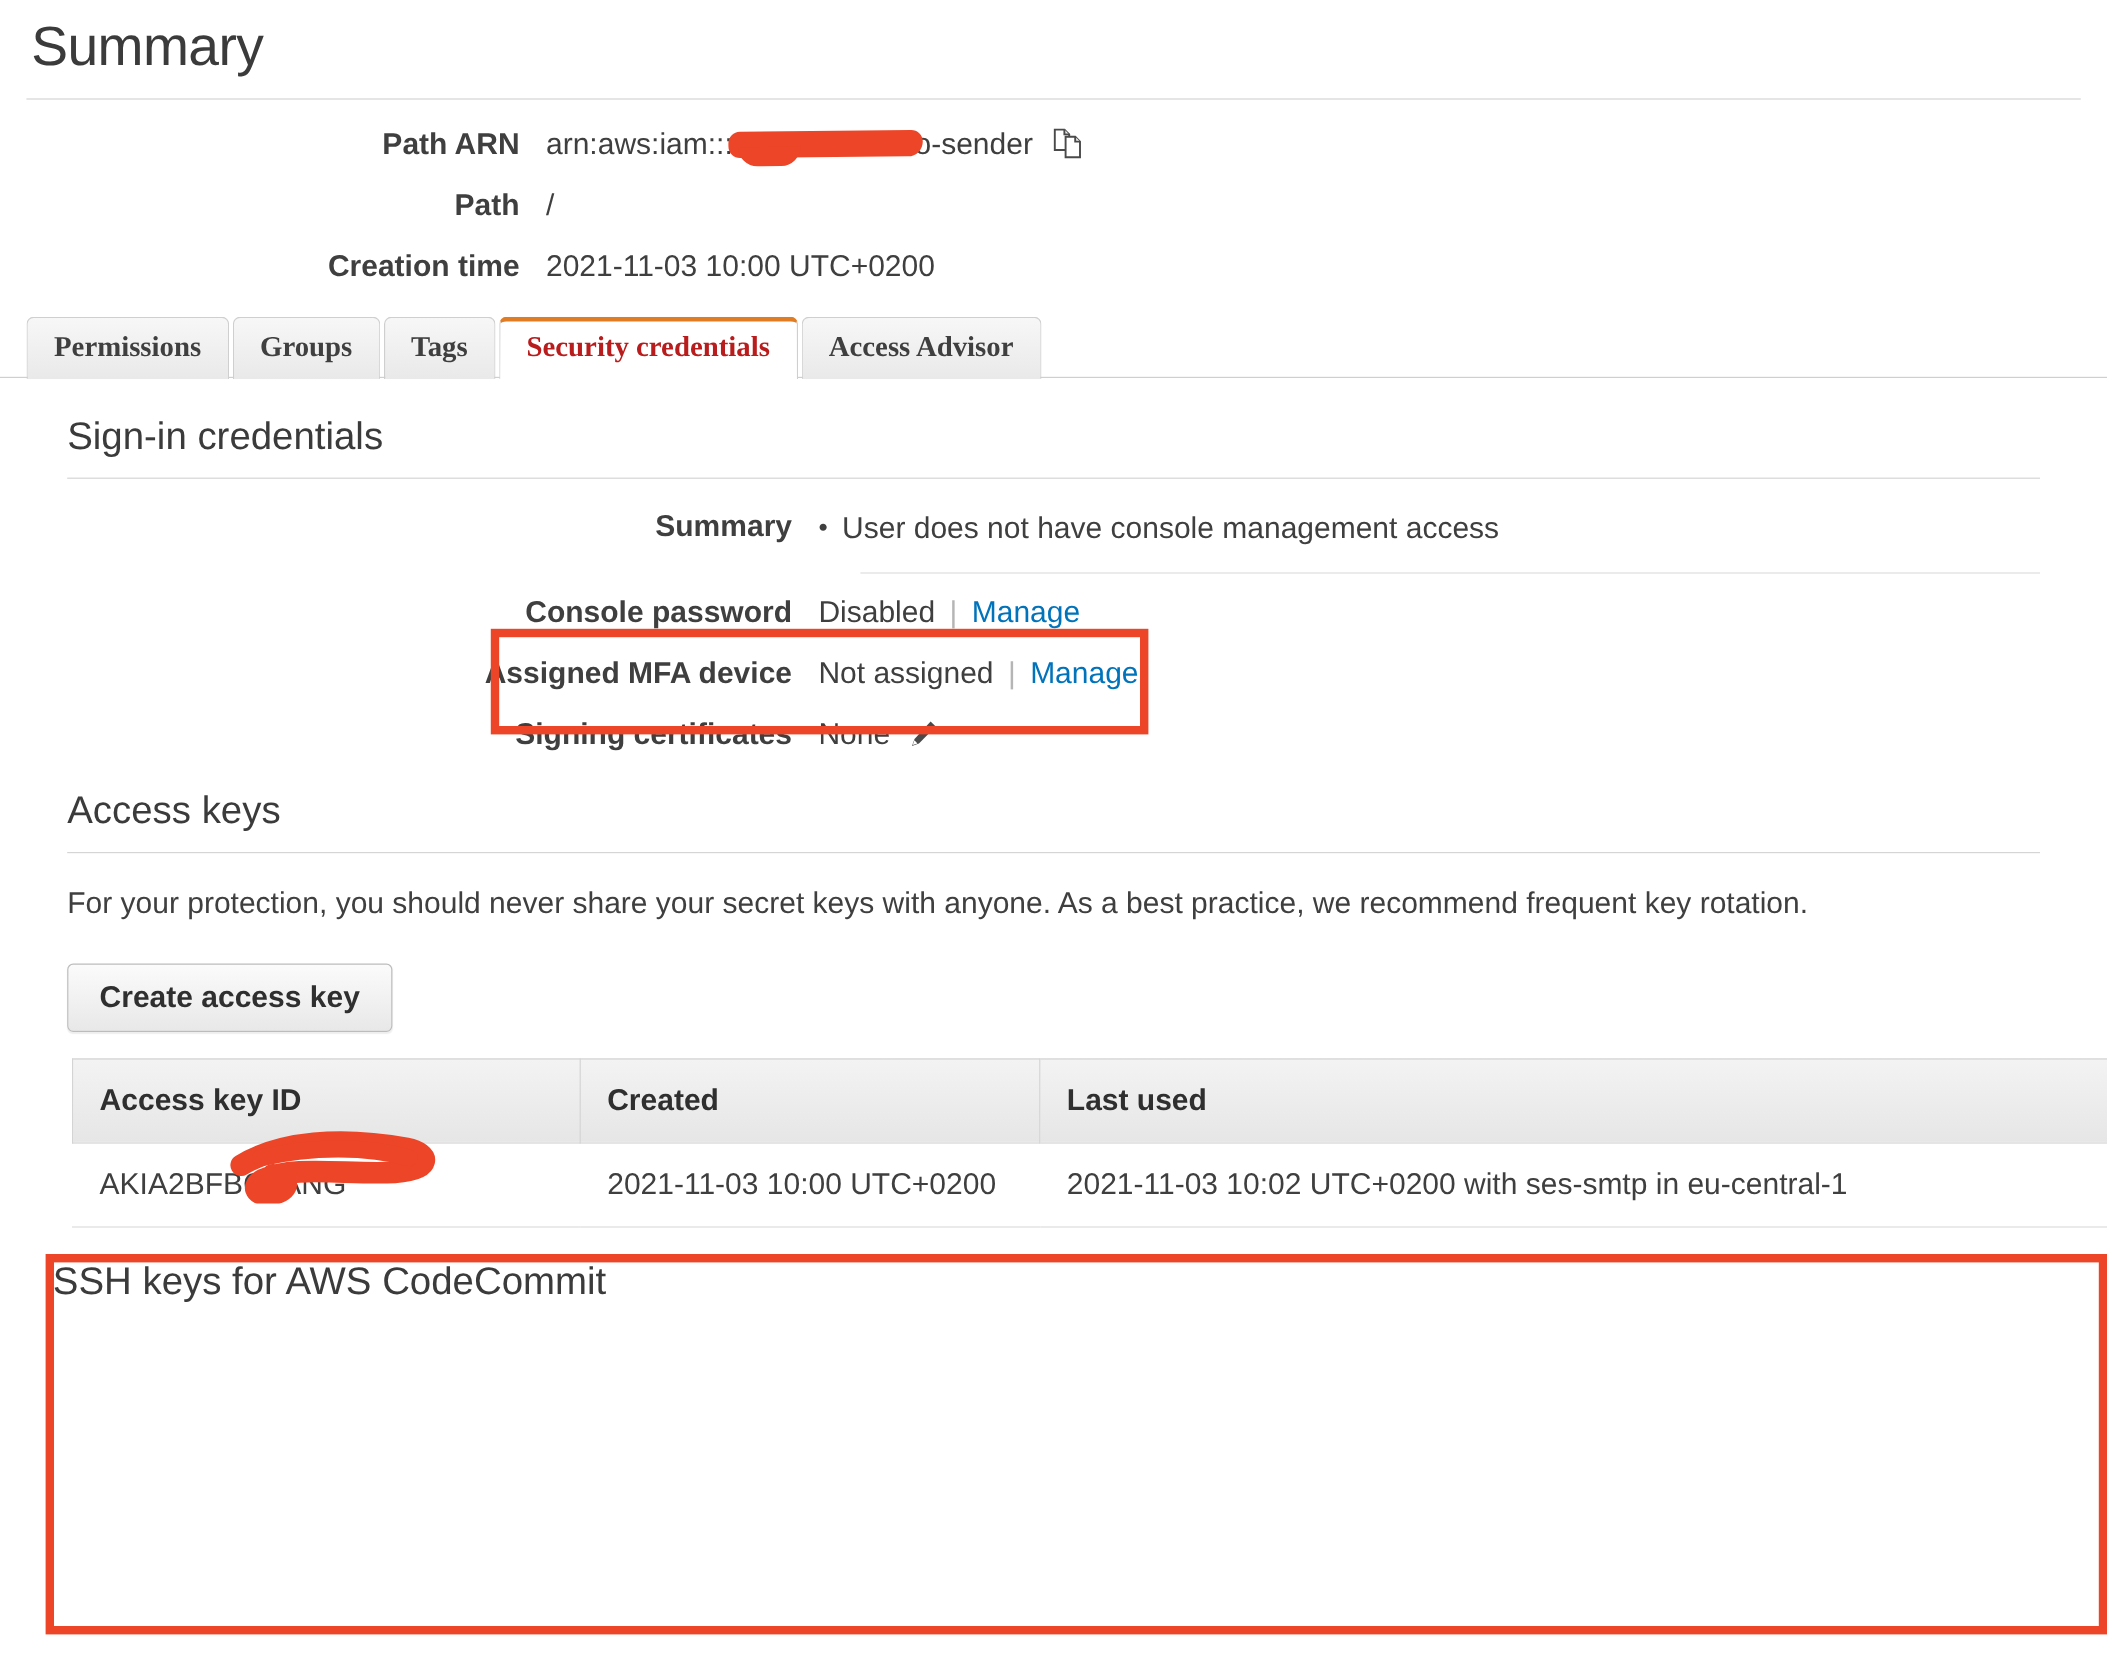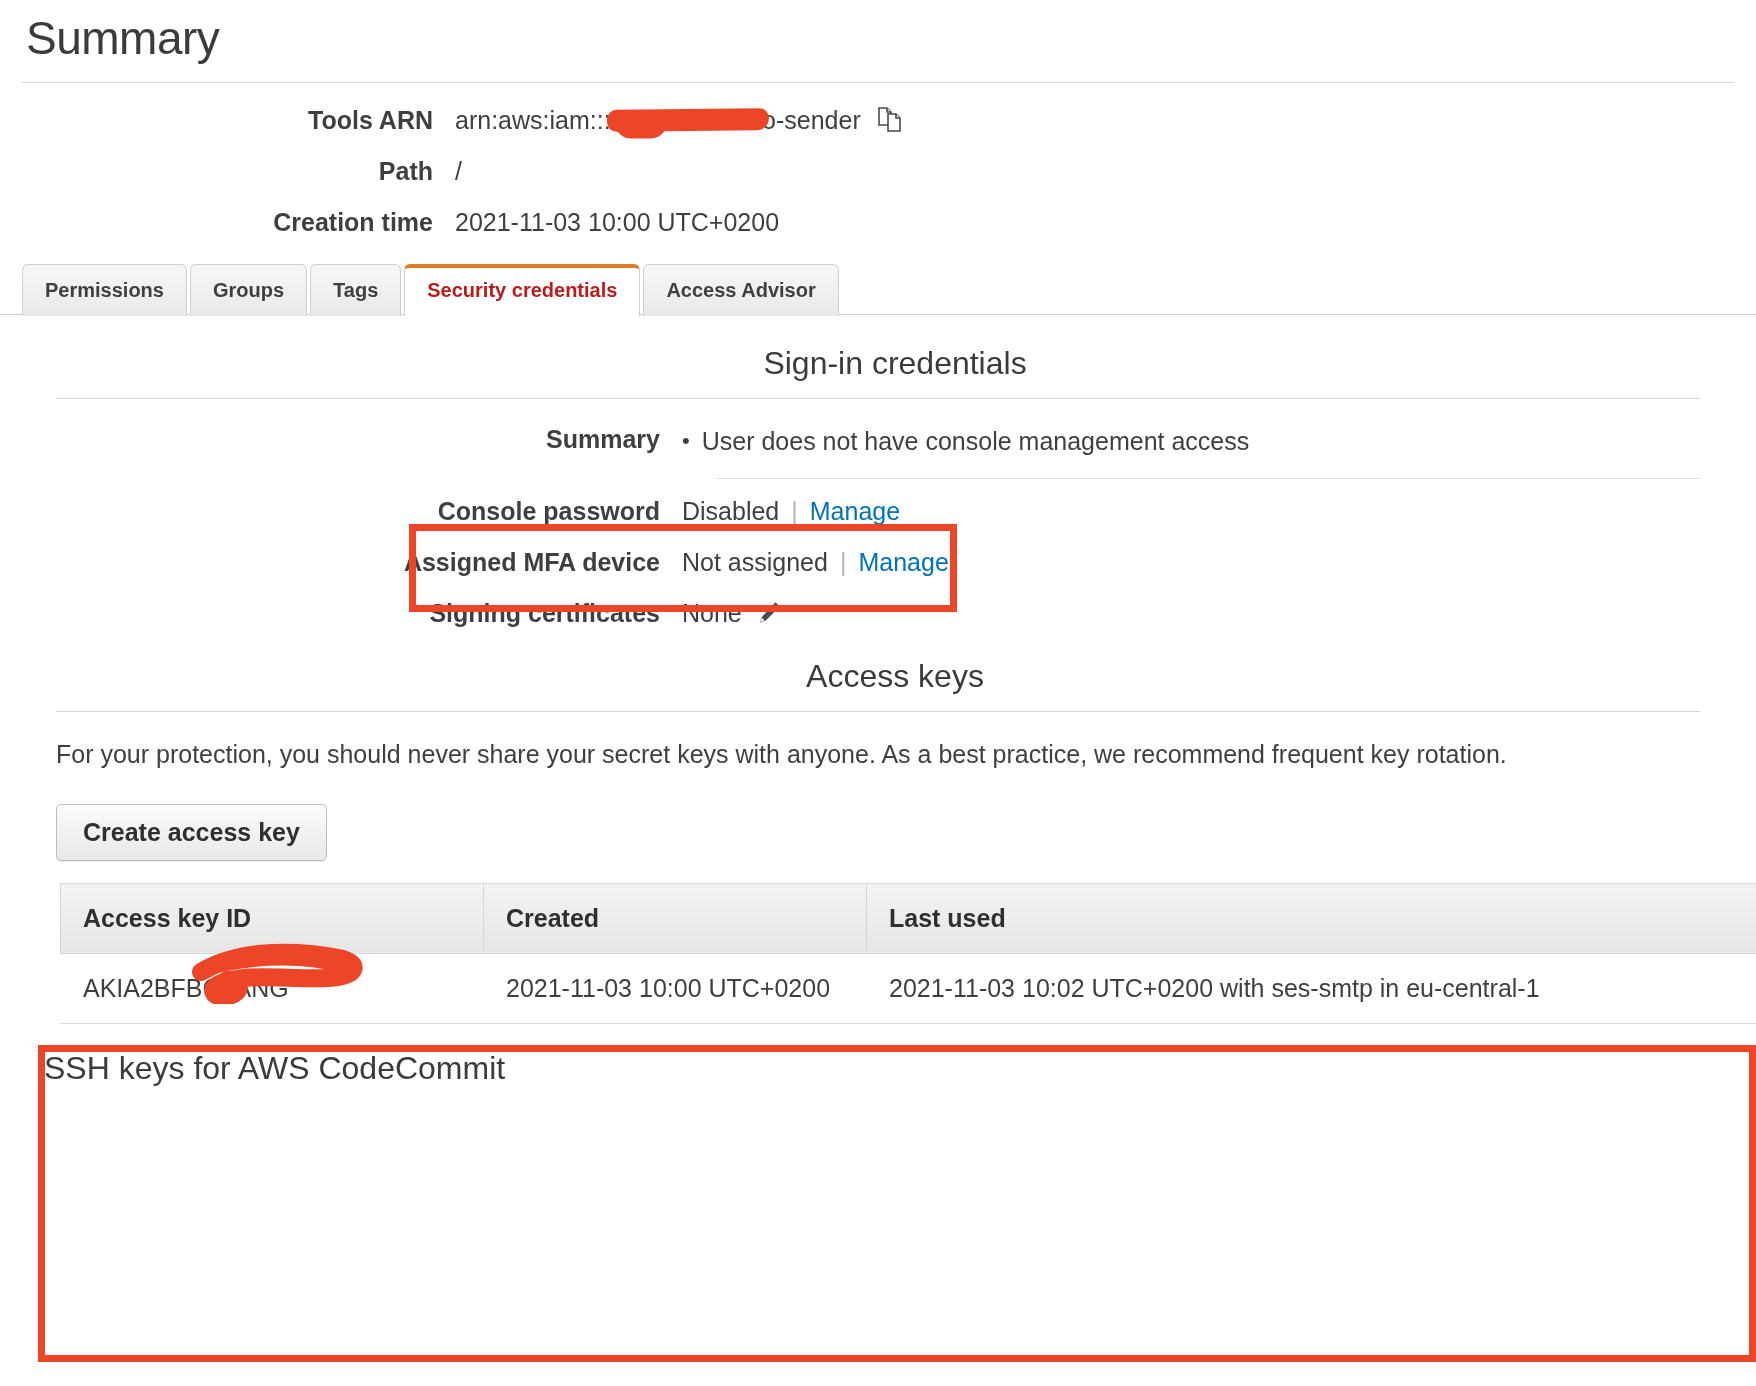--- a/index.html
+++ b/index.html
@@ -92,33 +92,34 @@
   
   .tabs {
     display: flex;
     align-items: flex-end;
     margin: 26px 0 0 22px;
     position: relative;
     z-index: 2;
     height: 52px;
   }
   .tab {
-    font-size: 20px;
+    font-size: 24px;
     font-weight: bold;
     color: #3f3f3f;
     background: linear-gradient(to bottom, #f7f7f7, #e9e9e9);
     border: 1px solid #cfcfcf;
     border-bottom: none;
     border-radius: 6px 6px 0 0;
     padding: 11px 22px 12px 22px;
     margin-right: 3px;
     line-height: 28px;
     cursor: pointer;
     position: relative;
     top: 1px;
+    font-family: Liberation Serif, serif;
   }
   .tab.active {
     background: #ffffff;
     border-top: 4px solid #e07c24;
     padding-top: 8px;
     color: #b91c1c;
     z-index: 3;
   }
   .tab-panel {
     border-top: 1px solid #cfcfcf;
@@ -127,21 +128,20 @@
     position: relative;
     top: -1px;
   }
 
   
   .section-h {
     font-size: 32px;
     font-weight: 400;
     color: #3b3b3b;
     margin: 30px 0 0 34px;
-    text-align: center;
   }
   .section-rule {
     border-top: 1px solid #d5d5d5;
     margin: 16px 34px 0 34px;
   }
 
   
   .cred-block { margin-top: 26px; }
   .cred-row {
     display: flex;
@@ -268,21 +268,21 @@
 <body>
 
 <div class="page">
 
   <h1 class="page-title">Summary</h1>
   <div class="title-rule"></div>
 
   <div class="kv-block">
 
     <div class="kv-row">
-      <div class="kv-label">Tools ARN</div>
+      <div class="kv-label">Path ARN</div>
       <div class="kv-value">
         <span class="arn-text">
           <span>arn:aws:iam::</span><span>:user/ses-demo-sender</span>
           <span class="redact-bar"></span>
         </span>
         <span class="copy-icon">
           <svg width="28" height="30" viewBox="0 0 28 30" fill="none" xmlns="http://www.w3.org/2000/svg">
             <path d="M2 3 L10 3 L14 7 L14 20 L2 20 Z" stroke="#4a4a4a" stroke-width="1.6" fill="#ffffff"></path>
             <path d="M10 3 L10 7 L14 7" stroke="#4a4a4a" stroke-width="1.6" fill="#f0f0f0"></path>
             <path d="M11 9 L19 9 L23 13 L23 26 L11 26 Z" stroke="#4a4a4a" stroke-width="1.6" fill="#ffffff"></path>

